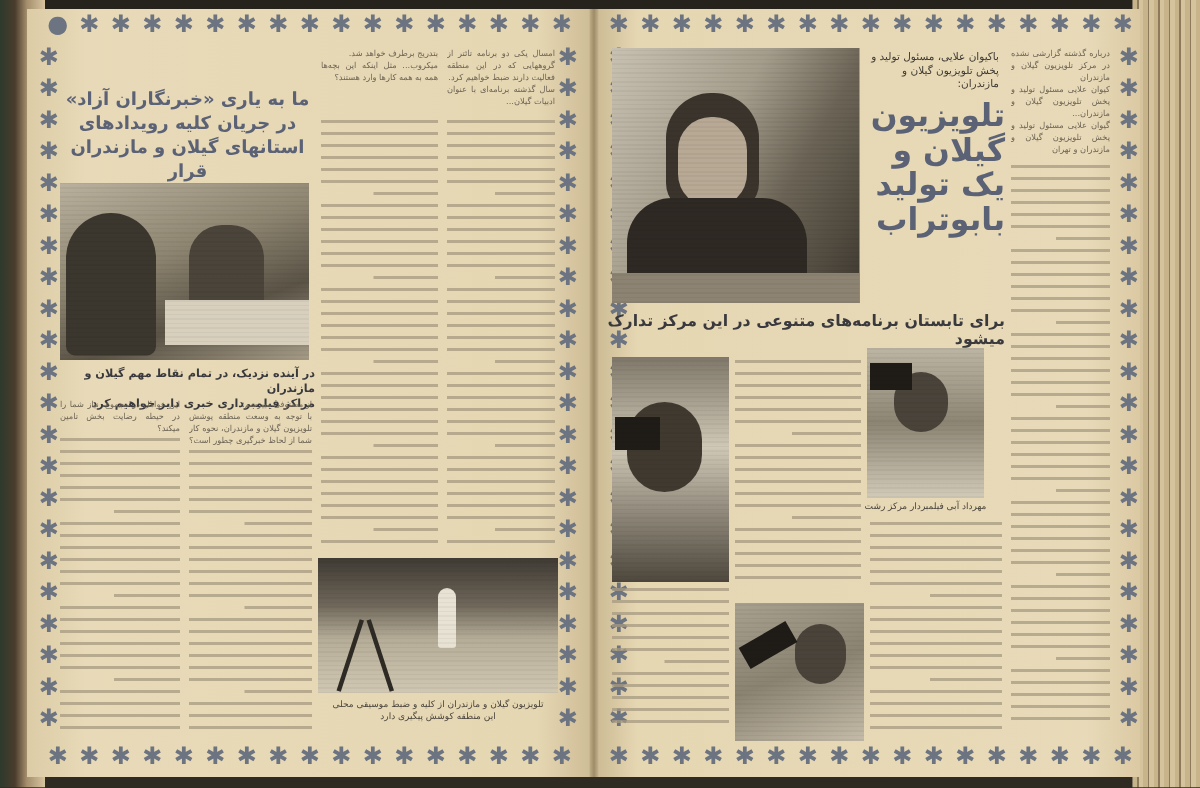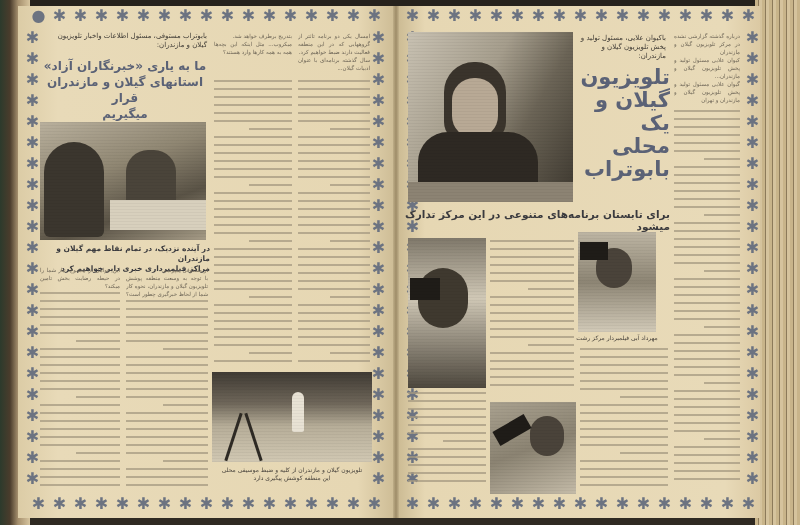--- a/index.html
+++ b/index.html
@@ -216,23 +216,23 @@
       <span>✱</span>
       <span>✱</span>
       <span>✱</span>
       <span>✱</span>
       <span>✱</span>
       <span>✱</span>
       <span>✱</span>
       <span>✱</span>
     </div>
 
-  <div class="ab kicker" style="left:42px;top:32px;width:165px;">بابوتراب مستوفی، مسئول اطلاعات واخبار تلویزیون گیلان و مازندران:</div>
   <div class="ab headline h-left" style="left:40px;top:58px;width:170px;">
     <div>ما به یاری «خبرنگاران آزاد»</div>
+    <div>در جریان کلیه رویدادهای</div>
     <div>استانهای گیلان و مازندران قرار</div>
     <div>میگیریم</div>
   </div>
 
   <div class="photo" style="left:40px;top:122px;width:166px;height:118px;background:linear-gradient(160deg,#b9b09d 0,#8f8672 40%,#5a5346 70%,#a69c87 100%);">
     <div style="position:absolute;left:4px;top:20px;width:60px;height:95px;border-radius:30px 30px 6px 6px;background:#3b362e;"></div>
     <div style="position:absolute;left:86px;top:28px;width:50px;height:60px;border-radius:22px 22px 4px 4px;background:#4a443a;"></div>
     <div style="position:absolute;left:70px;top:78px;width:96px;height:30px;background:#d8d0bd;"></div>
   </div>
 
@@ -401,21 +401,21 @@
     <div style="position:absolute;left:36px;top:30px;width:62px;height:80px;border-radius:30px 30px 20px 20px;background:#3a342c;"></div>
     <div style="position:absolute;left:44px;top:46px;width:46px;height:60px;border-radius:22px;background:#b8a995;"></div>
     <div style="position:absolute;left:10px;top:100px;width:120px;height:60px;border-radius:30px 30px 0 0;background:#2e2923;"></div>
     <div style="position:absolute;left:0;top:150px;width:165px;height:20px;background:#8c8373;"></div>
   </div>
 
   <div class="ab kicker" style="left:578px;top:34px;width:88px;">باکیوان علایی، مسئول تولید و پخش تلویزیون گیلان و مازندران:</div>
   <div class="ab headline h-right" style="left:576px;top:66px;width:94px;">
     <div>تلویزیون</div>
     <div>گیلان و</div>
-    <div>یک محلی</div>
+    <div>یک تولید</div>
     <div>بابوتراب</div>
   </div>
 
   <div class="ab sub-head" style="left:404px;top:208px;width:266px;font-size:10.5px;">برای تابستان برنامه‌های متنوعی در این مرکز تدارک میشود</div>
 
   <div class="col" style="left:674px;top:32px;width:66px;height:460px;">
     <div>درباره گذشته گزارشی نشده در مرکز تلویزیون گیلان و مازندران</div>
     <div>کیوان علایی مسئول تولید و پخش تلویزیون گیلان و مازندران...</div>
     <div>گیوان علایی مسئول تولید و پخش تلویزیون گیلان و مازندران و تهران</div>
   </div>

